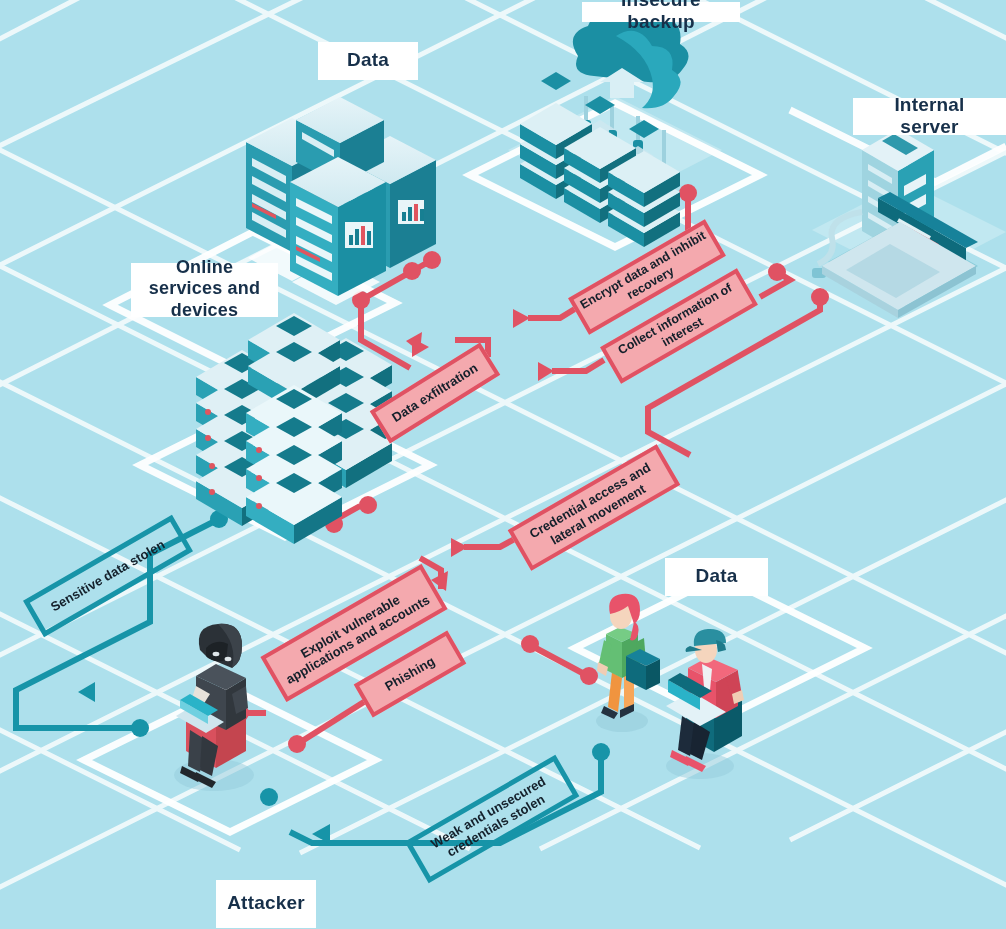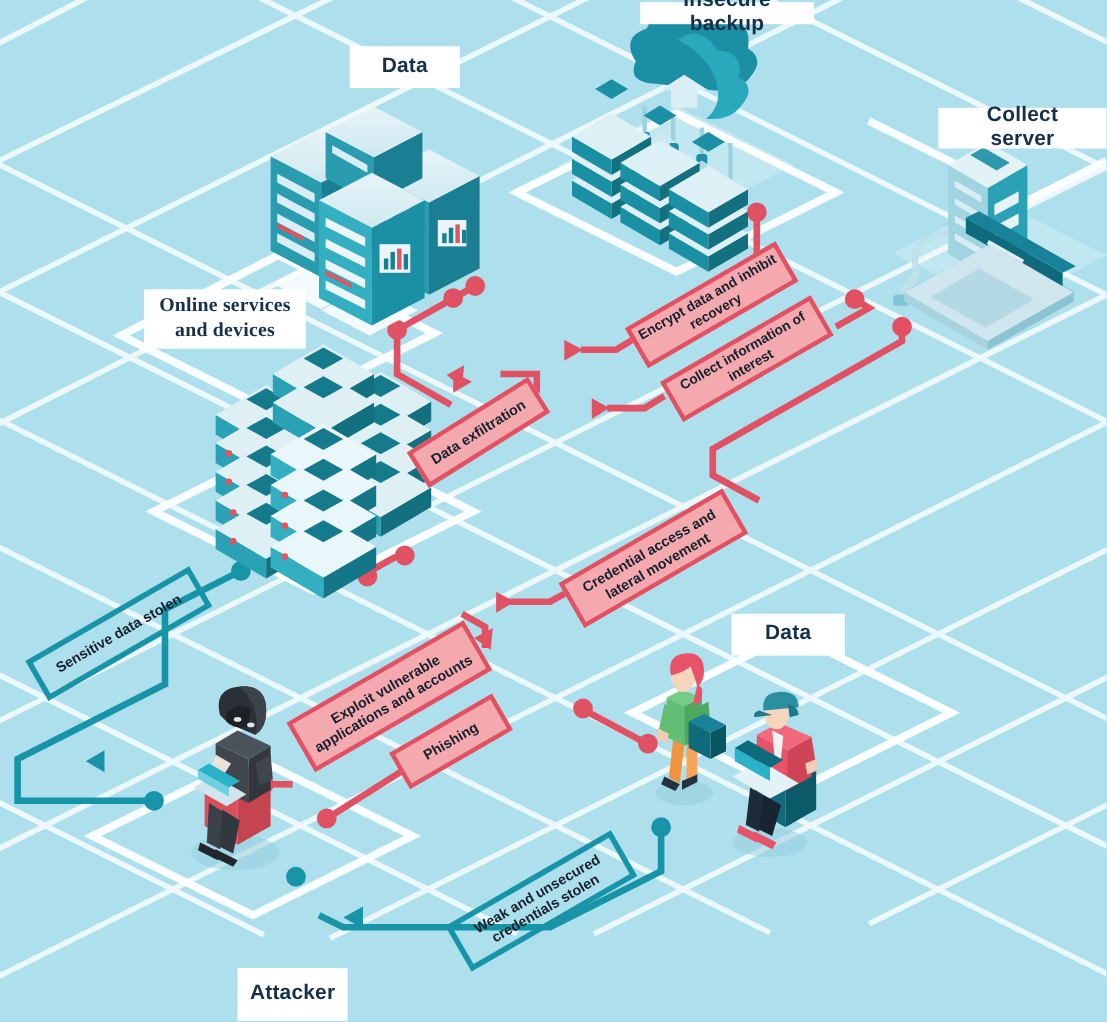--- a/index.html
+++ b/index.html
@@ -7,21 +7,21 @@
   body{width:1006px;height:929px;overflow:hidden;
        font-family:"Liberation Sans", sans-serif;}
   #stage{position:relative;width:1006px;height:929px;background:#ade0ec;}
   svg#scene{position:absolute;left:0;top:0;width:1006px;height:929px;display:block;}
 
   
   .chip{position:absolute;background:#ffffff;color:#17304a;
         font-weight:bold;letter-spacing:.2px;line-height:1.15;
         display:flex;align-items:center;justify-content:center;
         text-align:center;padding:5px 13px 7px 13px;box-sizing:border-box;}
-  .chip.two{line-height:1.2;padding:4px 12px 6px 12px;font-family:Liberation Serif, serif;}
+  .chip.two{line-height:1.2;padding:4px 12px 6px 12px;}
 
   
   .flab{position:absolute;box-sizing:border-box;display:flex;
         align-items:center;justify-content:center;text-align:center;
         font-weight:bold;color:#14202b;line-height:1.18;
         transform-origin:50% 50%;}
   .flab.attack{background:#f4a9ae;border:4px solid #e05263;}
   .flab.loss{background:transparent;border:5px solid #1794a8;}
 </style>
 </head>
@@ -555,21 +555,21 @@
 
 <div class="chip" style="left:318px; top:42px; width:100px; height:38px; font-size:19px;">
   <span>Data</span>
 </div>
 
 <div class="chip" style="left:582px; top:2px; width:158px; height:20px; font-size:19px;">
   <span>Insecure backup</span>
 </div>
 
 <div class="chip" style="left:853px; top:98px; width:153px; height:37px; font-size:19px;">
-  <span>Collect server</span>
+  <span>Internal server</span>
 </div>
 
 <div class="chip two" style="left:131px; top:263px; width:147px; height:54px; font-size:18px;">
   <span>Online services and devices</span>
 </div>
 
 <div class="chip" style="left:665px; top:558px; width:103px; height:38px; font-size:19px;">
   <span>Data</span>
 </div>
 

